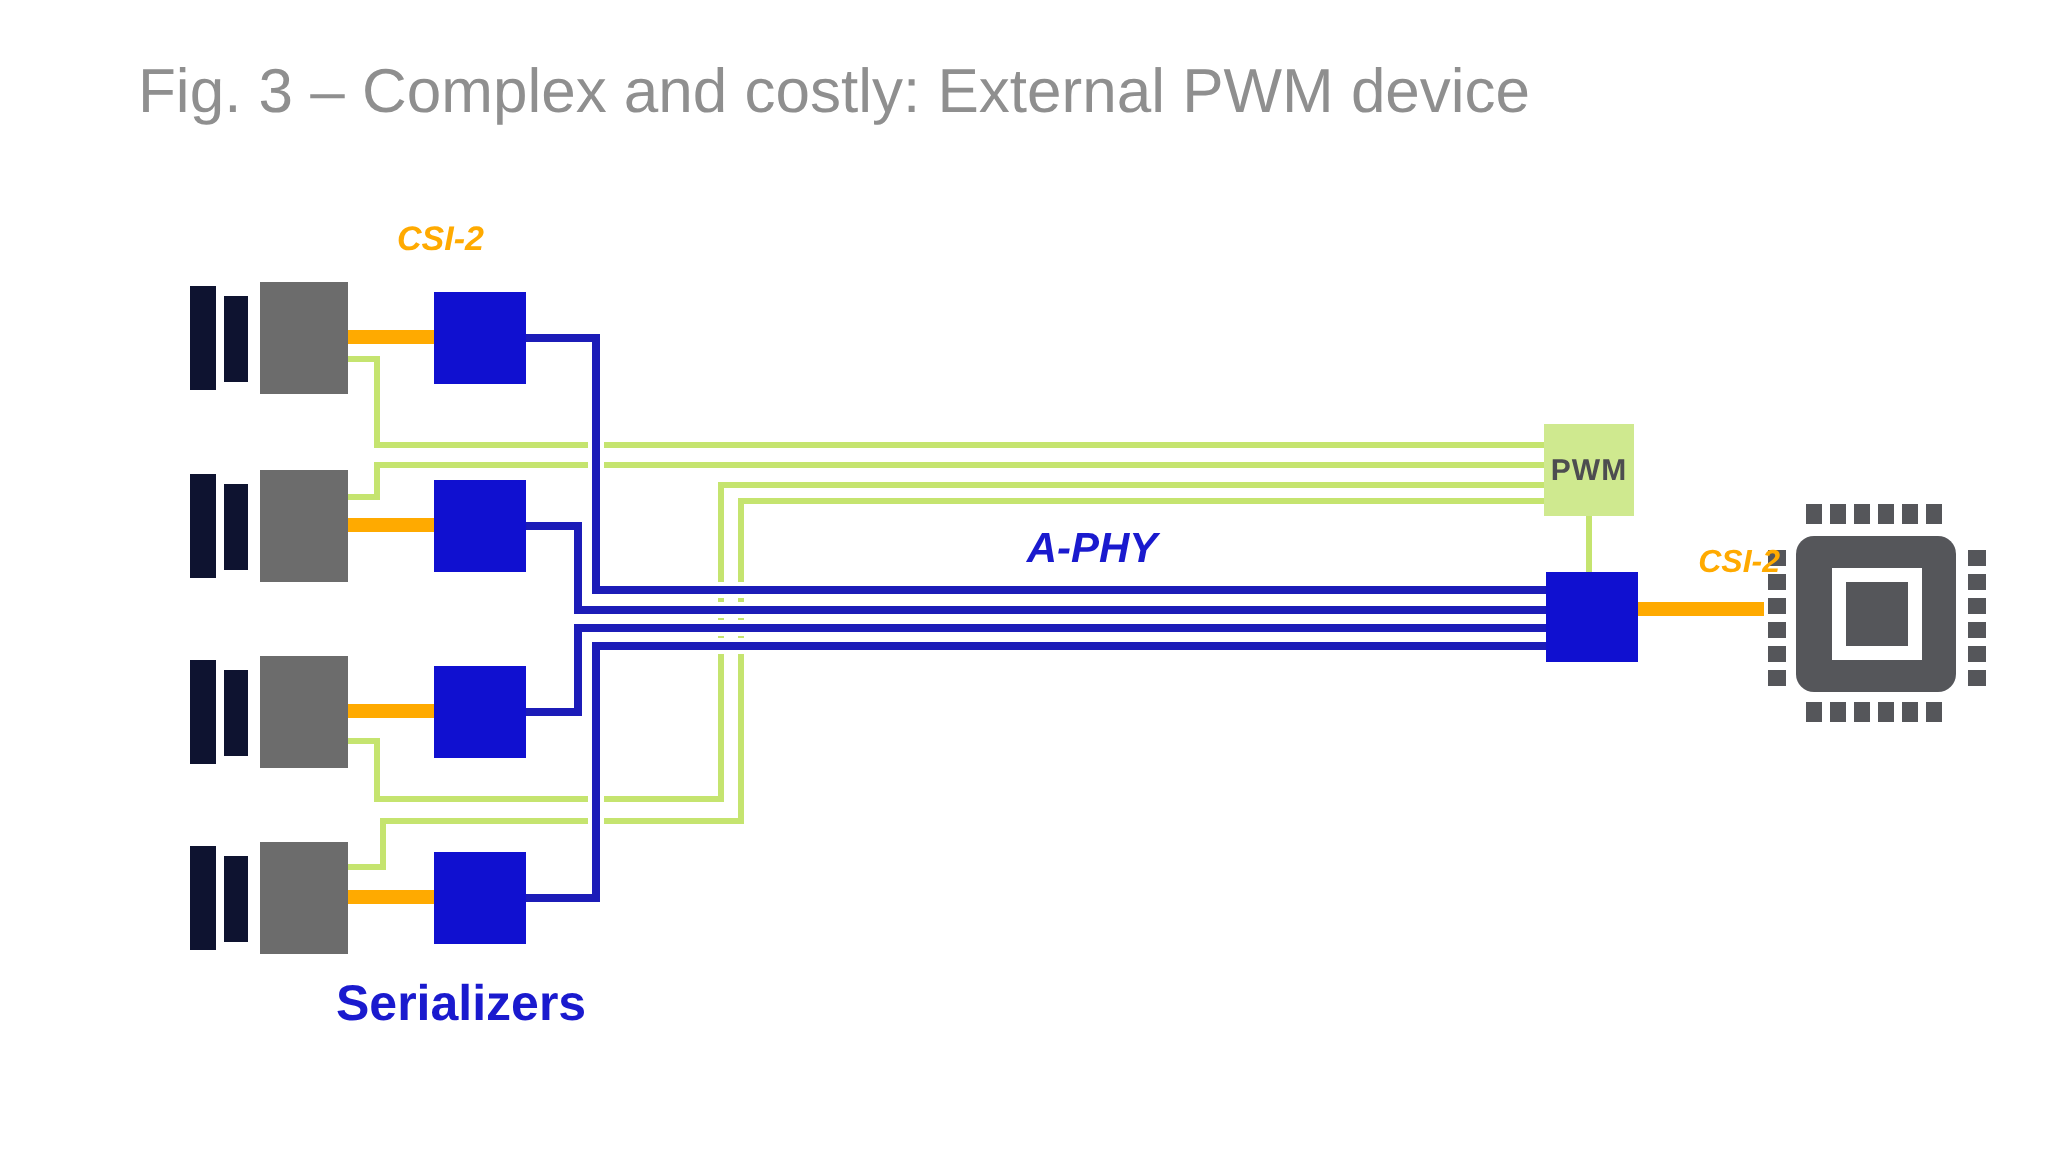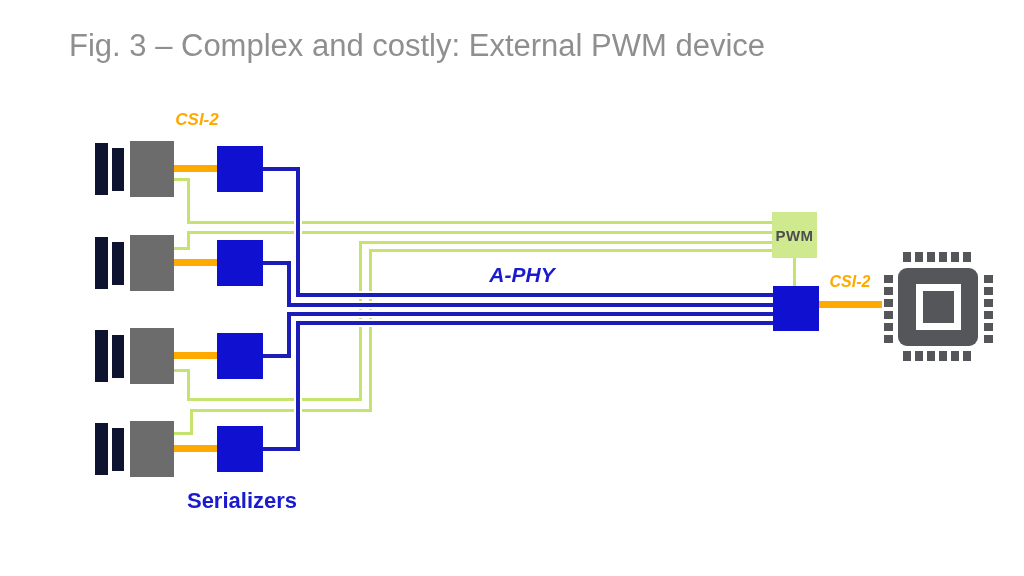--- a/index.html
+++ b/index.html
@@ -14,21 +14,21 @@
   .halo { background:#ffffff; }
   .box-blue  { background: var(--box_blue); }
   .box-green { background: var(--box_green); display:flex; align-items:center; justify-content:center;
                font-weight:bold; font-size:15px; color: var(--dark_label); letter-spacing:0.5px; }
   .cam-body { background: var(--camera_body); }
   .cam-lens { background: var(--camera_lens); }
   .soc-part { background: var(--soc_gray); }
   .pin { background: var(--soc_gray); }
   .lbl { text-align:center; font-weight:bold; white-space:nowrap; }
   .lbl-blue   { color: var(--text_blue); }
-  .lbl-orange { color: var(--line_orange); font-style:italic; }
+  .lbl-orange { color: var(--line_orange); font-style:italic;text-align:right; }
   .lbl-dark   { color: var(--dark_label); }
   #title {
     position:absolute; left:33px; top:28px; font-size:31px; font-weight:normal;
     color: var(--title_text); white-space:nowrap;
   }
 </style>
 </head>
 <body>
 
 <div id="stage">
@@ -131,17 +131,17 @@
   <div class="pin" style="left:848px;top:335px;width:9px;height:8px"></div>
 
   <div class="pin" style="left:948px;top:275px;width:9px;height:8px"></div>
   <div class="pin" style="left:948px;top:287px;width:9px;height:8px"></div>
   <div class="pin" style="left:948px;top:299px;width:9px;height:8px"></div>
   <div class="pin" style="left:948px;top:311px;width:9px;height:8px"></div>
   <div class="pin" style="left:948px;top:323px;width:9px;height:8px"></div>
   <div class="pin" style="left:948px;top:335px;width:9px;height:8px"></div>
 
   <div class="lbl lbl-orange" style="left:116px;top:110px;width:90px;font-size:17px">CSI-2</div>
-  <div class="lbl lbl-blue" style="left:436px;top:263px;width:100px;font-size:21px;font-style:italic">A-PHY</div>
-  <div class="lbl lbl-blue" style="left:146px;top:488px;width:120px;font-size:22px">Serializers</div>
+  <div class="lbl lbl-blue" style="left:460px;top:263px;width:100px;font-size:21px;font-style:italic">A-PHY</div>
+  <div class="lbl lbl-blue" style="left:132px;top:488px;width:120px;font-size:25px">Serializers</div>
   <div class="lbl lbl-orange" style="left:774px;top:273px;width:80px;font-size:16px">CSI-2</div>
 
 </div>
 
 </body></html>

